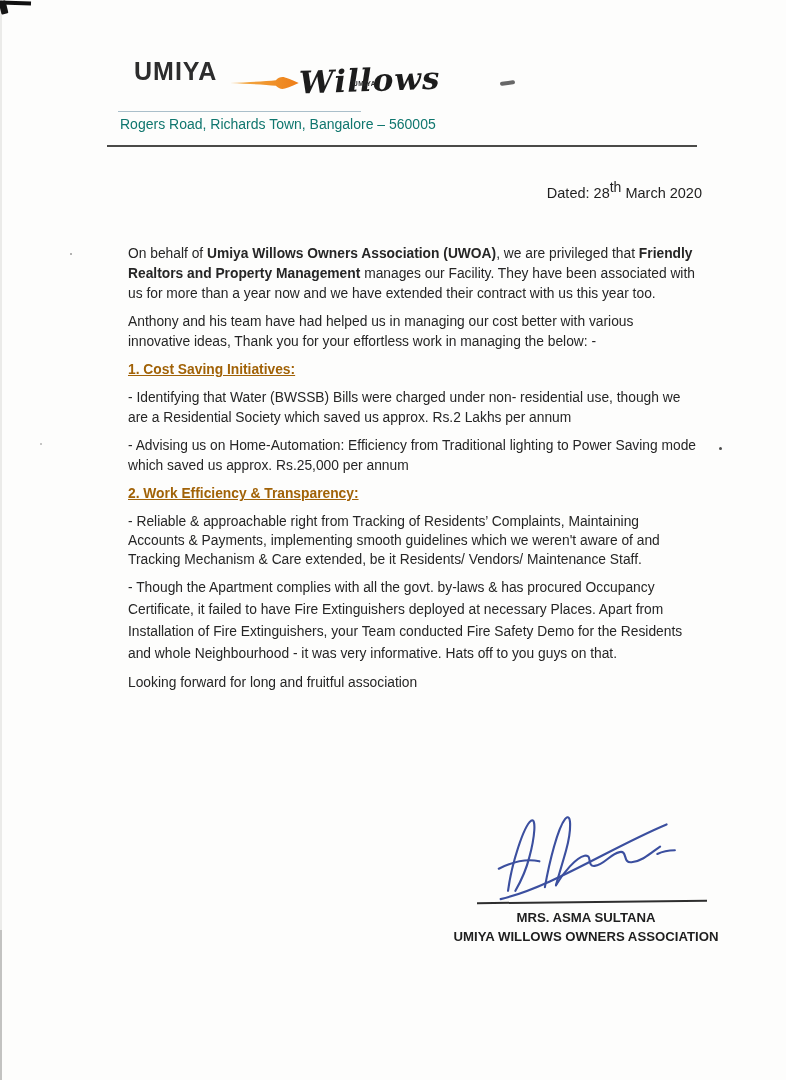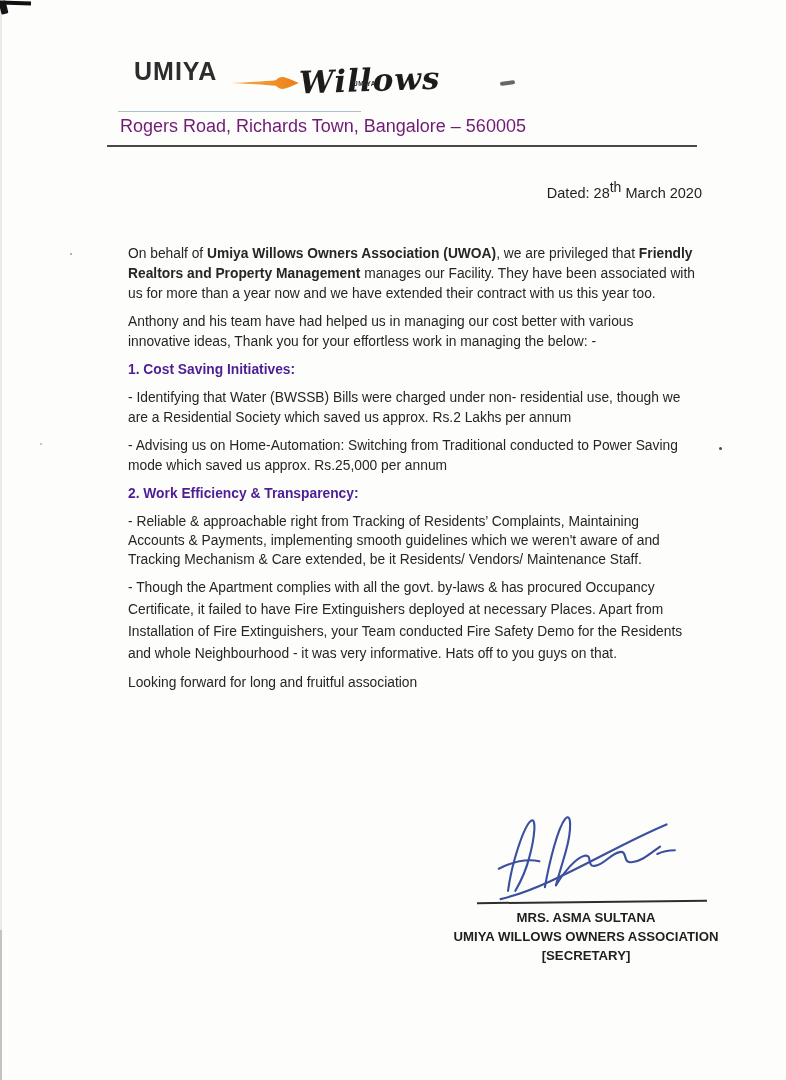--- a/index.html
+++ b/index.html
@@ -30,31 +30,31 @@
     position:absolute;left:299px;top:62px;
     font-family:"DejaVu Serif", serif;
     font-style:italic;font-weight:600;font-size:31px;color:#1c1c1c;
     transform:rotate(-2deg);letter-spacing:1px;
   }
   .brand-script-small{
     position:absolute;left:353px;top:80px;
     font-size:6.5px;font-weight:bold;letter-spacing:.5px;color:#2d2d2d;
   }
   .addr-line-light{position:absolute;left:118px;top:111px;width:243px;height:1px;background:#aabfca;}
-  .address{position:absolute;left:120px;top:116px;font-size:18px;color:#701a75;}
+  .address{position:absolute;left:120px;top:116px;font-size:14px;color:#0f766e;}
   .rule-main{position:absolute;left:107px;top:145px;width:590px;height:2px;background:#4a4a48;}
   
   .date-line{position:absolute;left:120px;top:179px;width:582px;text-align:right;font-size:14.5px;color:#1f1f1f;}
   .date-line sup{font-size:14px;}
   
   .article{position:absolute;left:120px;top:236px;width:584px;font-size:13.8px;line-height:20px;}
   .article p{margin:8px;}
   .b{font-weight:bold;}
   .p2{margin-top:22px;}
-  .sec-h{font-weight:bold;color:#4c1d95;}
+  .sec-h{font-weight:bold;text-decoration:underline;color:#a16207;}
   .h-1{margin-top:20px;}
   .b-1a{margin-top:6px;}
   .b-1b{margin-top:4px;}
   .h-2{margin-top:8px;}
   .b-2a{margin-top:4px;}
   .b-2b{margin-top:8px;line-height:19px;}
   .h-3{margin-top:8px;}
   .b-3{margin-top:4px;line-height:22px;}
   .closing{margin-top:10px;font-weight:normal;}
   
@@ -95,21 +95,21 @@
 
   <div class="date-line"><span>Dated: 28</span><sup>th</sup><span> March 2020</span></div>
 
   <div class="article">
     <p><span>On behalf of </span><span class="b">Umiya Willows Owners Association (UWOA)</span><span>, we are privileged that </span><span class="b">Friendly Realtors and Property Management</span><span> manages our Facility. They have been associated with us for more than a year now and we have extended their contract with us this year too.</span></p>
 
     <p class="p2">Anthony and his team have had helped us in managing our cost better with various innovative ideas, Thank you for your effortless work in managing the below: -</p>
 
     <p class="sec-h h-1">1. Cost Saving Initiatives:</p>
     <p class="b-1a">- Identifying that Water (BWSSB) Bills were charged under non- residential use, though we are a Residential Society which saved us approx. Rs.2 Lakhs per annum</p>
-    <p class="b-1b">- Advising us on Home-Automation: Switching from Traditional conducted to Power Saving mode which saved us approx. Rs.25,000 per annum</p>
+    <p class="b-1b">- Advising us on Home-Automation: Efficiency from Traditional lighting to Power Saving mode which saved us approx. Rs.25,000 per annum</p>
 
     <p class="sec-h h-2">2. Work Efficiency &amp; Transparency:</p>
     <p class="b-2b">- Reliable &amp; approachable right from Tracking of Residents’ Complaints, Maintaining Accounts &amp; Payments, implementing smooth guidelines which we weren't aware of and Tracking Mechanism &amp; Care extended, be it Residents/ Vendors/ Maintenance Staff.</p>
 
     <p class="b-3">- Though the Apartment complies with all the govt. by-laws &amp; has procured Occupancy Certificate, it failed to have Fire Extinguishers deployed at necessary Places. Apart from Installation of Fire Extinguishers, your Team conducted Fire Safety Demo for the Residents and whole Neighbourhood - it was very informative. Hats off to you guys on that.</p>
 
     <p class="closing">Looking forward for long and fruitful association</p>
   </div>
 
   <svg class="sig-svg" viewBox="0 0 230 115">
@@ -119,16 +119,15 @@
       <path d="M78,88 C83,60 92,24 100,14 C107,6 107,26 101,48 C96,66 92,78 90,86"></path>
       <path d="M90,86 C98,72 112,56 121,54 C130,52 123,66 132,65 C142,64 149,52 159,50 C168,48 162,62 172,61 C184,60 194,50 203,44"></path>
       <path d="M200,52 C206,49 212,48 219,48"></path>
       <path d="M30,101 C85,88 150,45 210,20"></path>
     </g>
   </svg>
   <div class="sig-line"></div>
   <div class="sig-block">
     <div>MRS. ASMA SULTANA</div>
     <div>UMIYA WILLOWS OWNERS ASSOCIATION</div>
-    <div>[SECRETARY]</div>
   </div>
 
 </div>
 
 </body></html>

